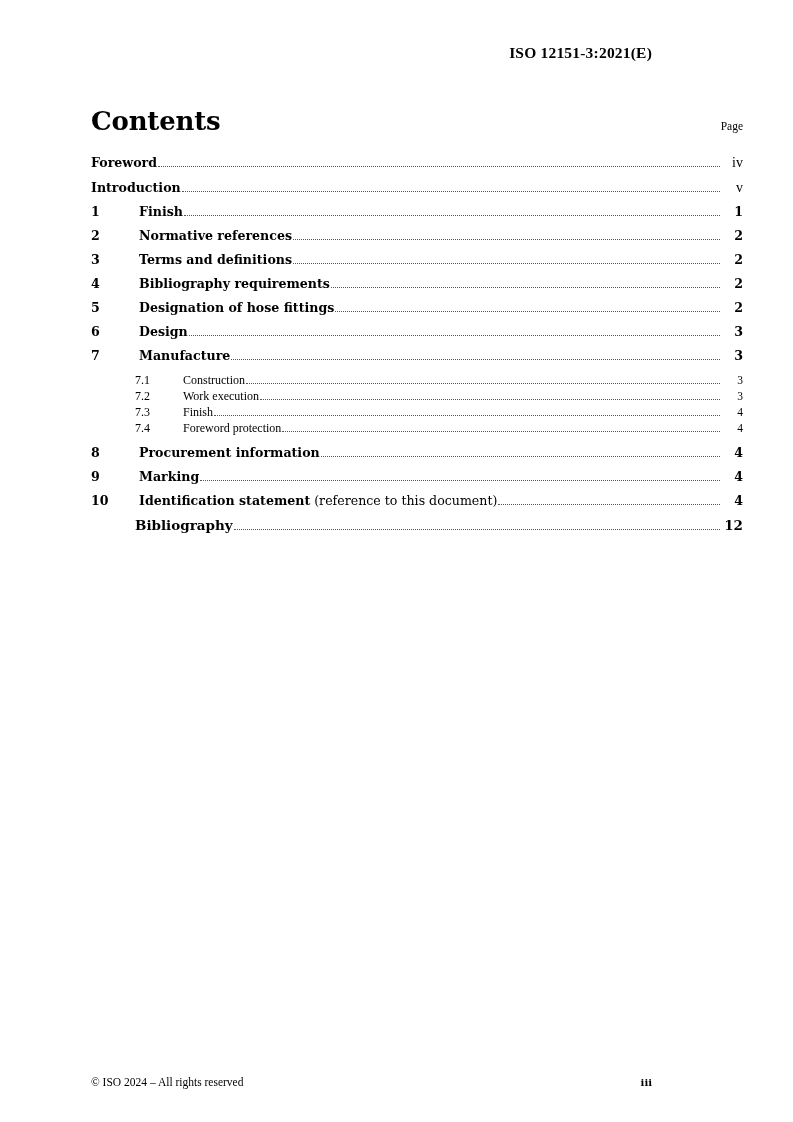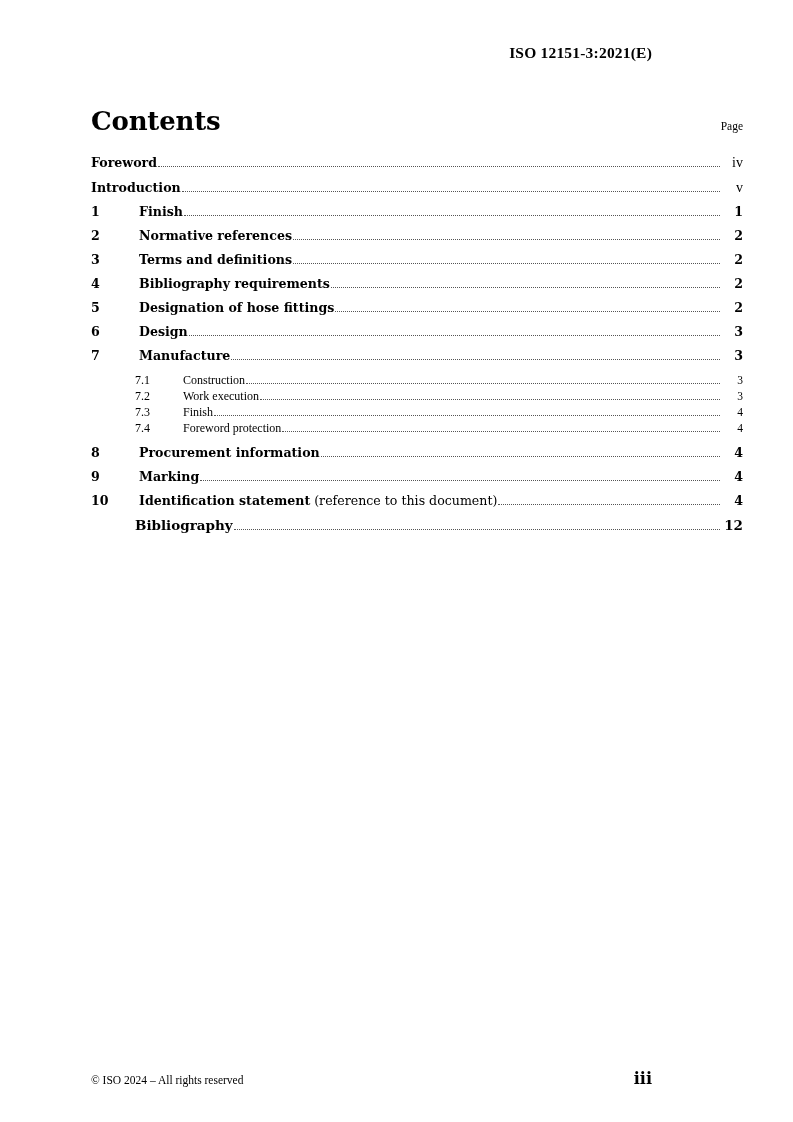--- a/index.html
+++ b/index.html
@@ -171,21 +171,21 @@
     justify-content: space-between;
     align-items: baseline;
   }
   .footer .copyright {
     font-family: "Liberation Serif", serif;
     font-size: 11.5px;
   }
   .footer .folio {
     font-family: "DejaVu Serif", serif;
     font-weight: bold;
-    font-size: 16px;
+    font-size: 10px;
   }
 </style>
 </head>
 <body>
 
 <div class="page">
 
   <div class="header-right">ISO 12151-3:2021(E)</div>
 
   <div class="content">

